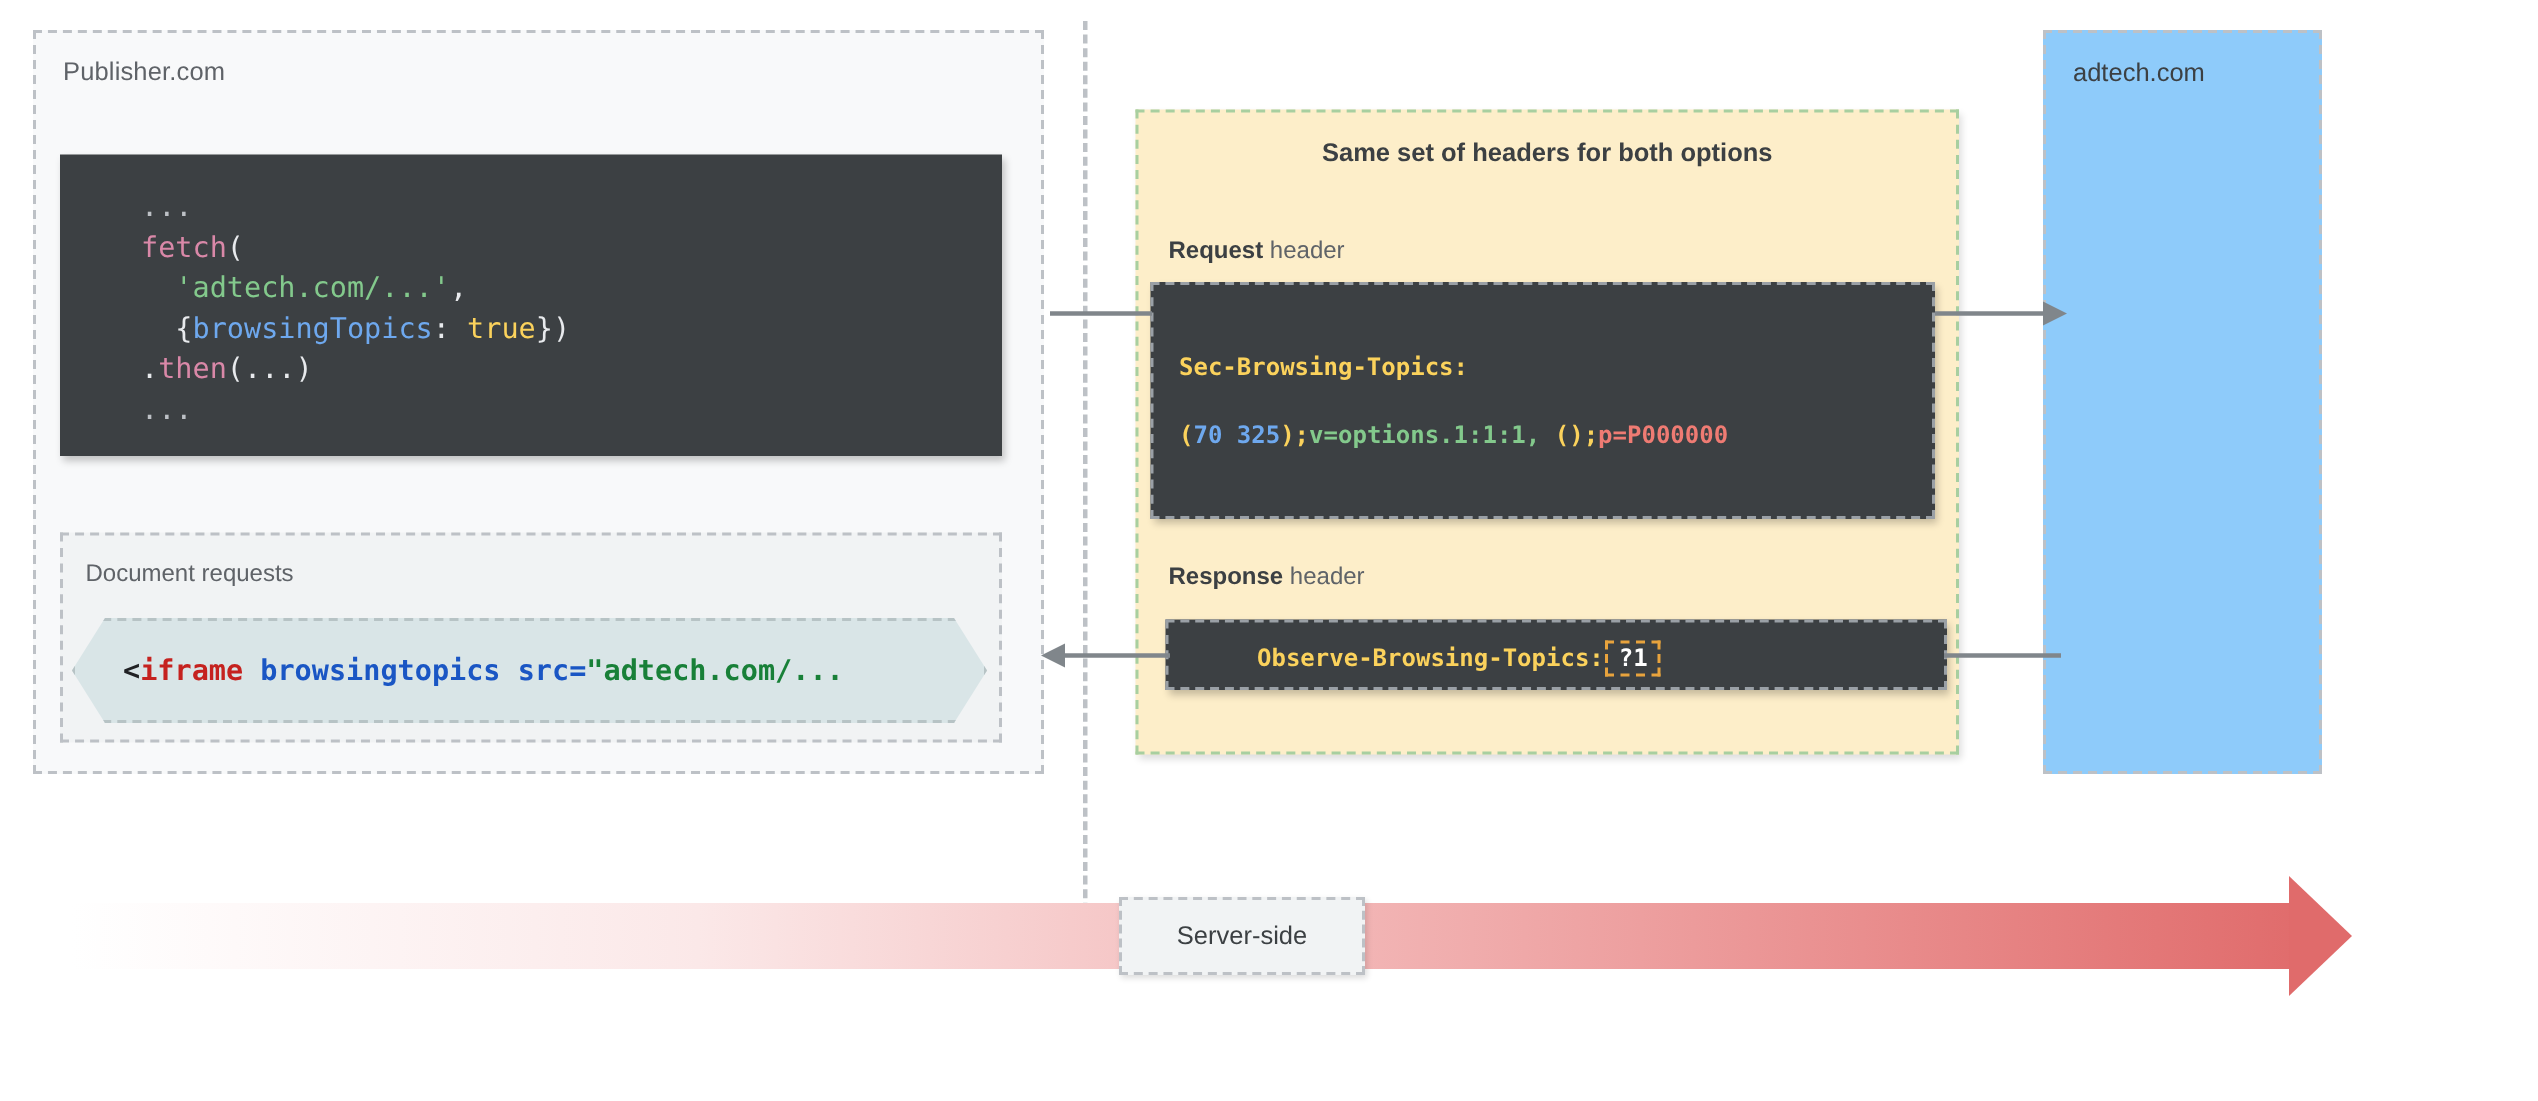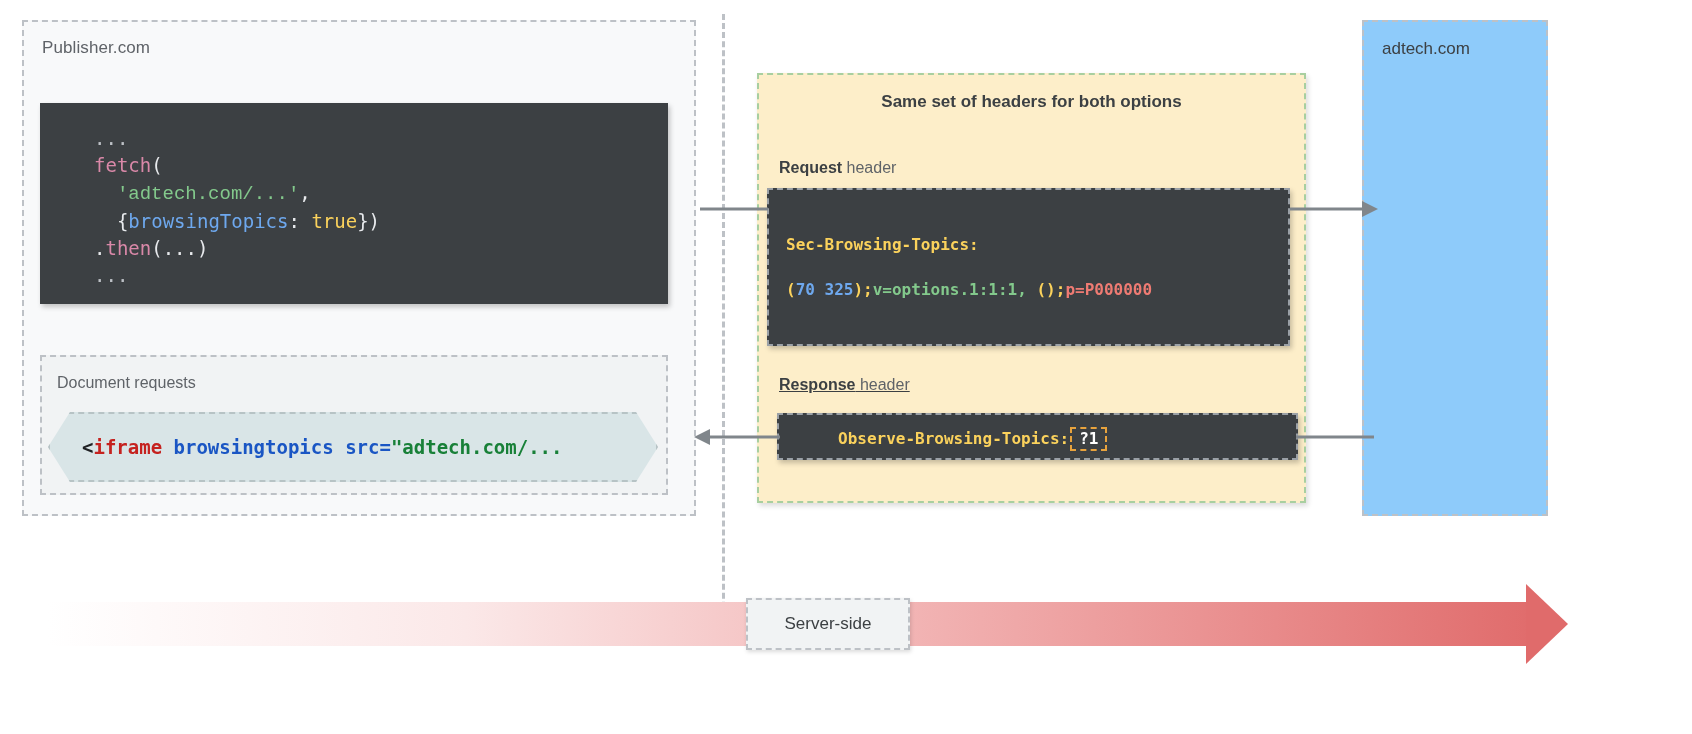--- a/index.html
+++ b/index.html
@@ -51,21 +51,21 @@
     top: 103px;
     width: 628px;
     height: 201px;
     padding: 22px 0 0 54px;
     font-family: "DejaVu Sans Mono", "Liberation Mono", monospace;
     font-size: 19px;
     line-height: 27px;
     color: #e8eaed;
   }
   .tok-fn     { color: #d988a8; }
-  .tok-str    { color: #83c98c; font-family: Liberation Mono, monospace; }
+  .tok-str    { color: #83c98c; }
   .tok-prop   { color: #6ea8ee; }
   .tok-bool   { color: #fbd25c; }
   .tok-plain  { color: #e8eaed; }
   .tok-dots   { color: #bdc1c6; }
 
   
   .docreq-panel {
     position: absolute;
     left: 40px;
     top: 355px;
@@ -150,21 +150,21 @@
     color: #3c4043;
   }
   .hdr-caption {
     position: absolute;
     font-size: 16px;
     color: #3c4043;
   }
   .hdr-caption b { font-weight: bold; }
   .hdr-caption span { font-weight: normal; color: #5f6368; margin-top: 36px; }
   .cap-request  { left: 779px; top: 159px; }
-  .cap-response { left: 779px; top: 376px; text-decoration: underline; }
+  .cap-response { left: 779px; top: 376px; }
 
   
   .req-box {
     left: 767px;
     top: 188px;
     width: 523px;
     height: 158px;
     border: 2px dashed #9aa0a6;
     font-family: "DejaVu Sans Mono", "Liberation Mono", monospace;
   }

